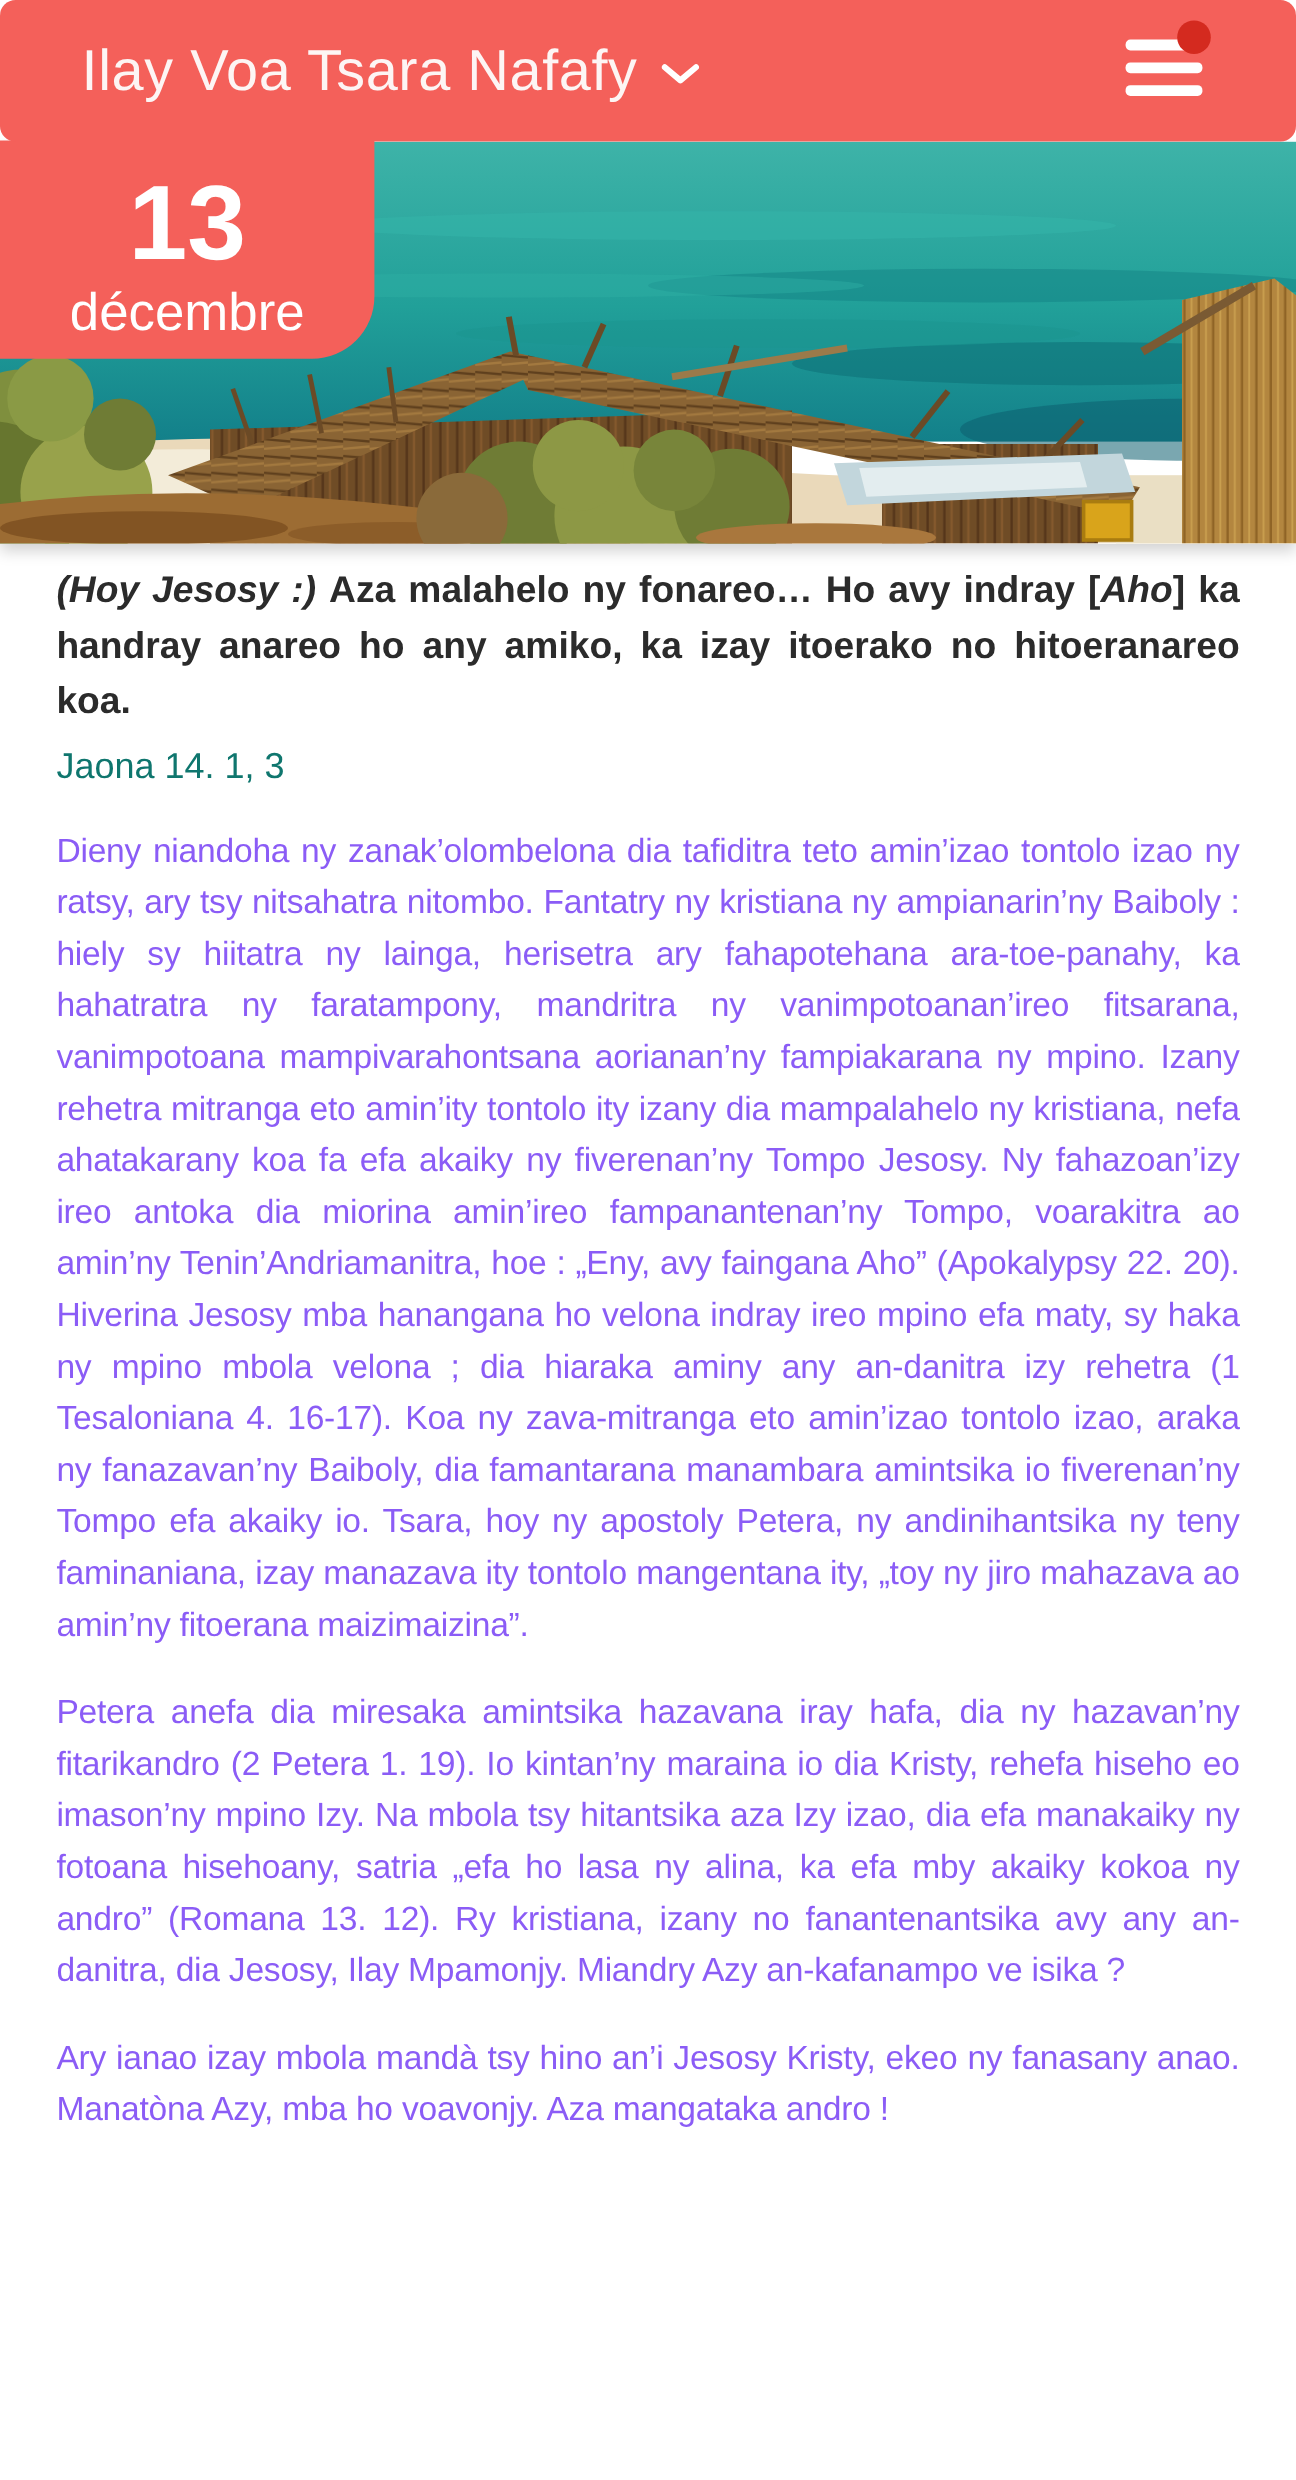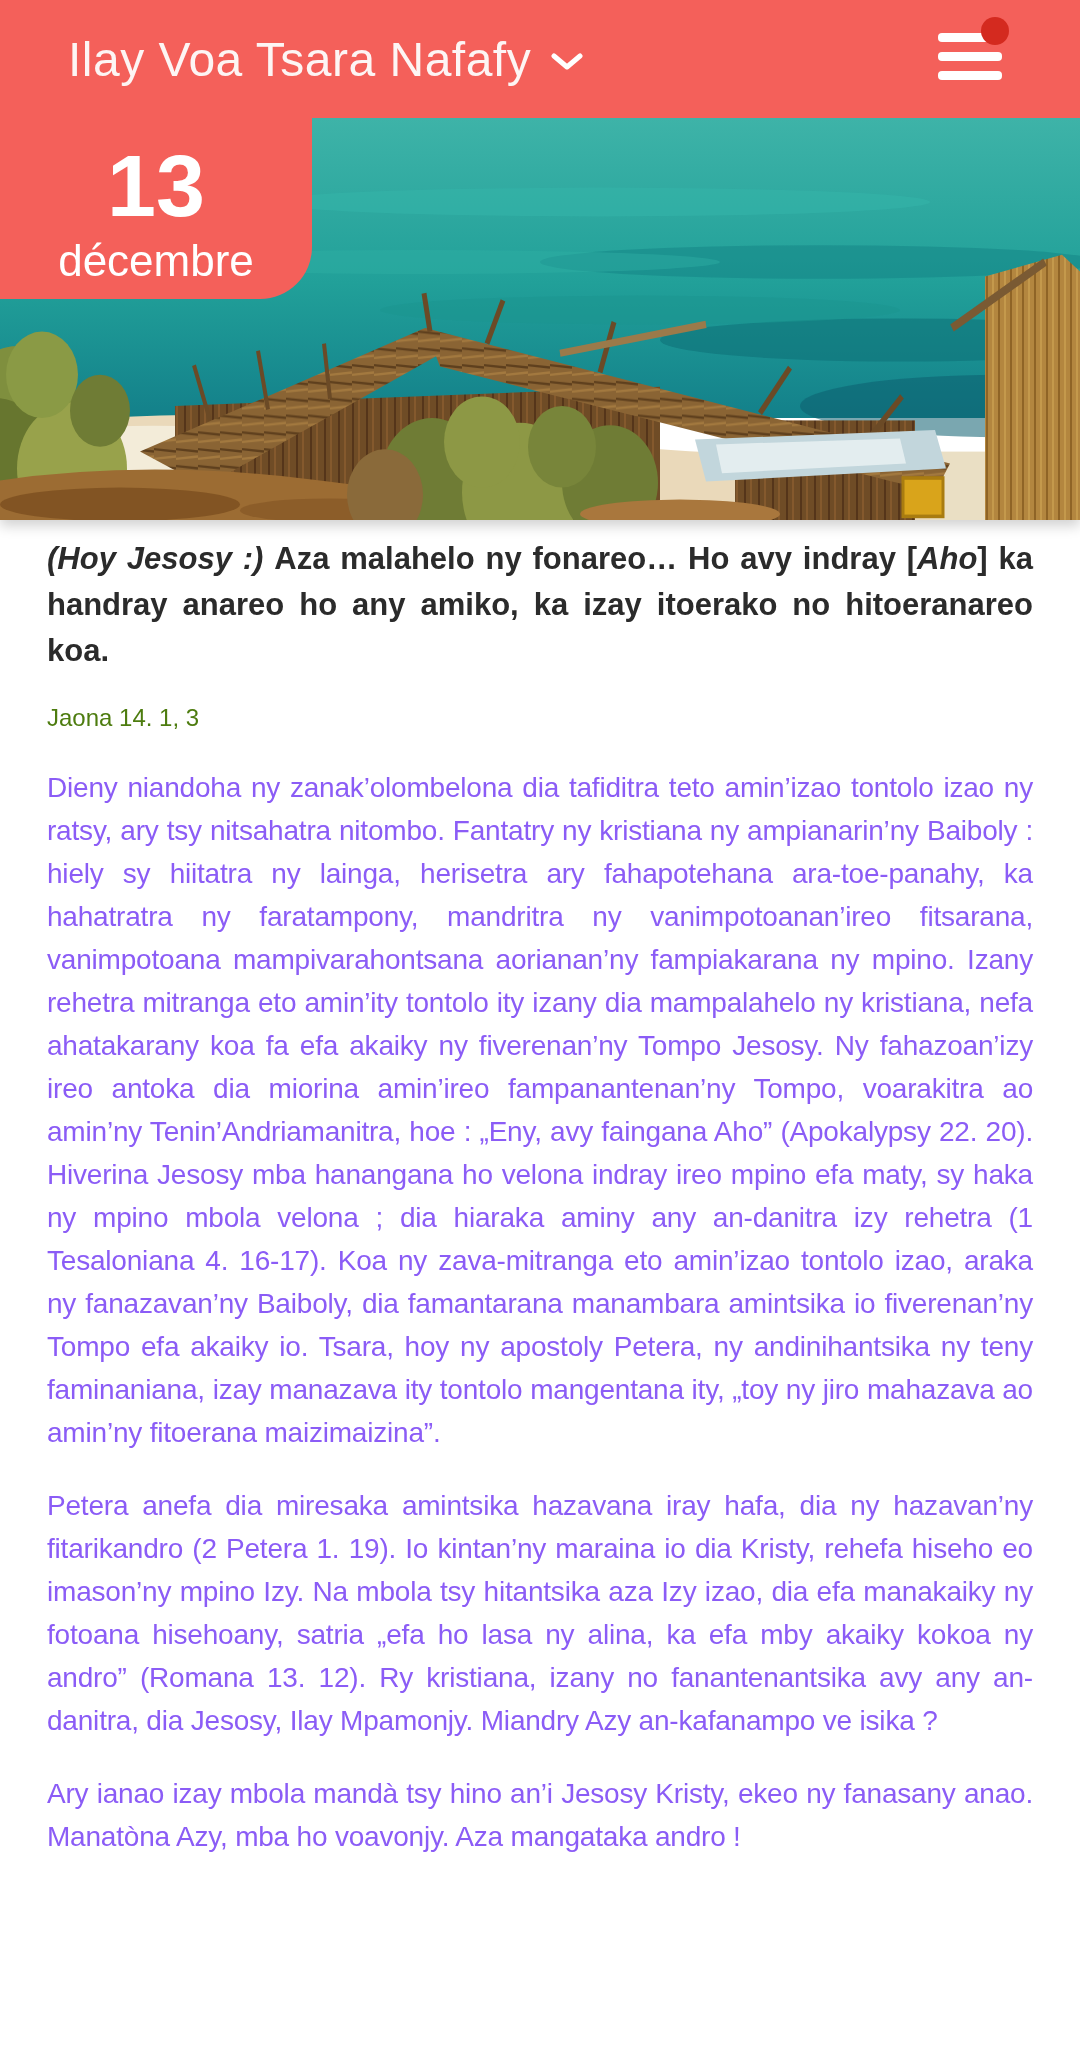--- a/index.html
+++ b/index.html
@@ -16,20 +16,21 @@
   .app-header{
     position:relative;
     height:118px;
     background:#f4605a;
     display:flex;
     align-items:center;
     justify-content:space-between;
     padding:0 78px 0 68px;
     box-sizing:border-box;
     z-index:3;
+    border-radius:13px;
   }
   .title-wrap{
     display:flex;
     align-items:center;
     cursor:pointer;
   }
   .app-title{
     color:#fdf5f4;
     font-size:48px;
     font-weight:400;
@@ -59,21 +60,21 @@
     top:-16px;
     right:-7px;
     width:28px;
     height:28px;
     border-radius:50%;
     background:#d42a1f;
   }
   
   .hero{
     position:relative;
-    height:402px;
+    height:335px;
     box-shadow:0 6px 12px rgba(0,0,0,0.18);
   }
   .hero-photo{
     position:absolute;
     inset:0;
     width:100%;
     height:100%;
     display:block;
   }
   .date-badge{
@@ -112,25 +113,25 @@
   .verse{
     margin:0;
     font-size:31px;
     line-height:46px;
     font-weight:700;
     color:#2b2b2b;
     text-align:justify;
   }
   .verse .it{font-style:italic;}
   .reference{
-    margin:22px 0 0 0;
-    font-size:24px;
+    margin:10px 0 0 0;
+    font-size:30px;
     line-height:44px;
     font-weight:400;
-    color:#4d7c0f;
+    color:#0f766e;
   }
   .section-heading{
     margin:44px 0 0 0;
     font-size:35px;
     line-height:44px;
     font-weight:700;
     color:#f05950;
   }
   .body-par{
     margin:26px 0 0 0;

